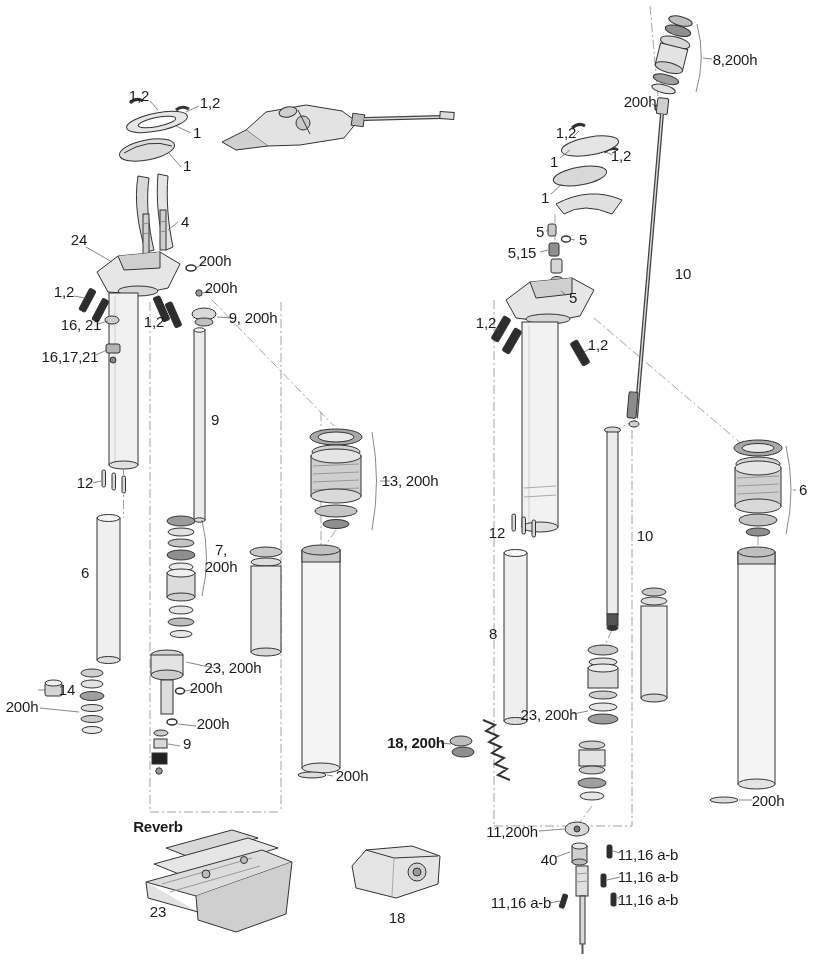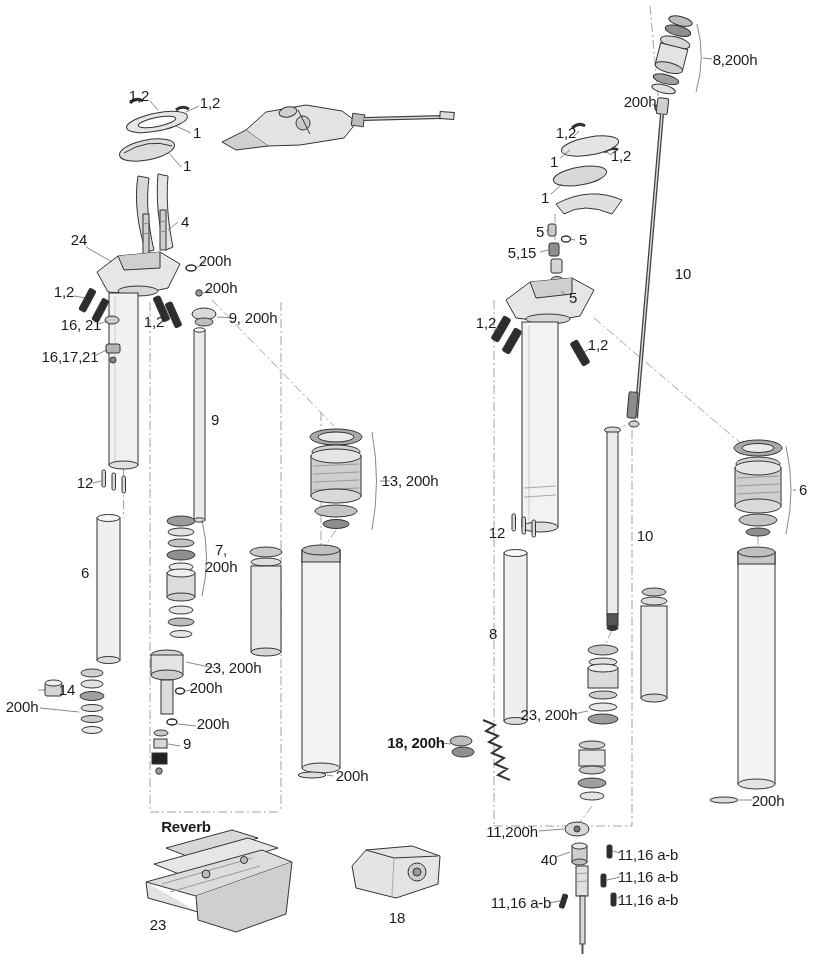--- a/index.html
+++ b/index.html
@@ -461,22 +461,22 @@
       <div class="lbl" style="left: 85px; top: 573px;">6</div>
       <div class="lbl" style="left: 221px; top: 558px;">7,
 200h</div>
       <div class="lbl" style="left: 233px; top: 668px;">23, 200h</div>
       <div class="lbl" style="left: 206px; top: 688px;">200h</div>
       <div class="lbl" style="left: 28px; top: 690px; margin-left: 39px;">14</div>
       <div class="lbl" style="left: 22px; top: 707px;">200h</div>
       <div class="lbl" style="left: 213px; top: 724px;">200h</div>
       <div class="lbl" style="left: 187px; top: 744px;">9</div>
       <div class="lbl" style="left: 352px; top: 776px;">200h</div>
-      <div class="lbl b" style="left: 158px; top: 827px; margin-left: 28px;">Reverb</div>
-      <div class="lbl" style="left: 158px; top: 912px; margin-top: 13px;">23</div>
+      <div class="lbl b" style="left: 158px; top: 827px;">Reverb</div>
+      <div class="lbl" style="left: 158px; top: 912px;">23</div>
       <div class="lbl" style="left: 397px; top: 918px;">18</div>
       <div class="lbl" style="left: 731px; top: 60px; padding-left: 8px;">8,200h</div>
       <div class="lbl" style="left: 640px; top: 102px;">200h</div>
       <div class="lbl" style="left: 566px; top: 133px;">1,2</div>
       <div class="lbl" style="left: 554px; top: 162px;">1</div>
       <div class="lbl" style="left: 621px; top: 156px;">1,2</div>
       <div class="lbl" style="left: 545px; top: 198px;">1</div>
       <div class="lbl" style="left: 540px; top: 232px;">5</div>
       <div class="lbl" style="left: 583px; top: 240px;">5</div>
       <div class="lbl" style="left: 522px; top: 253px;">5,15</div>

